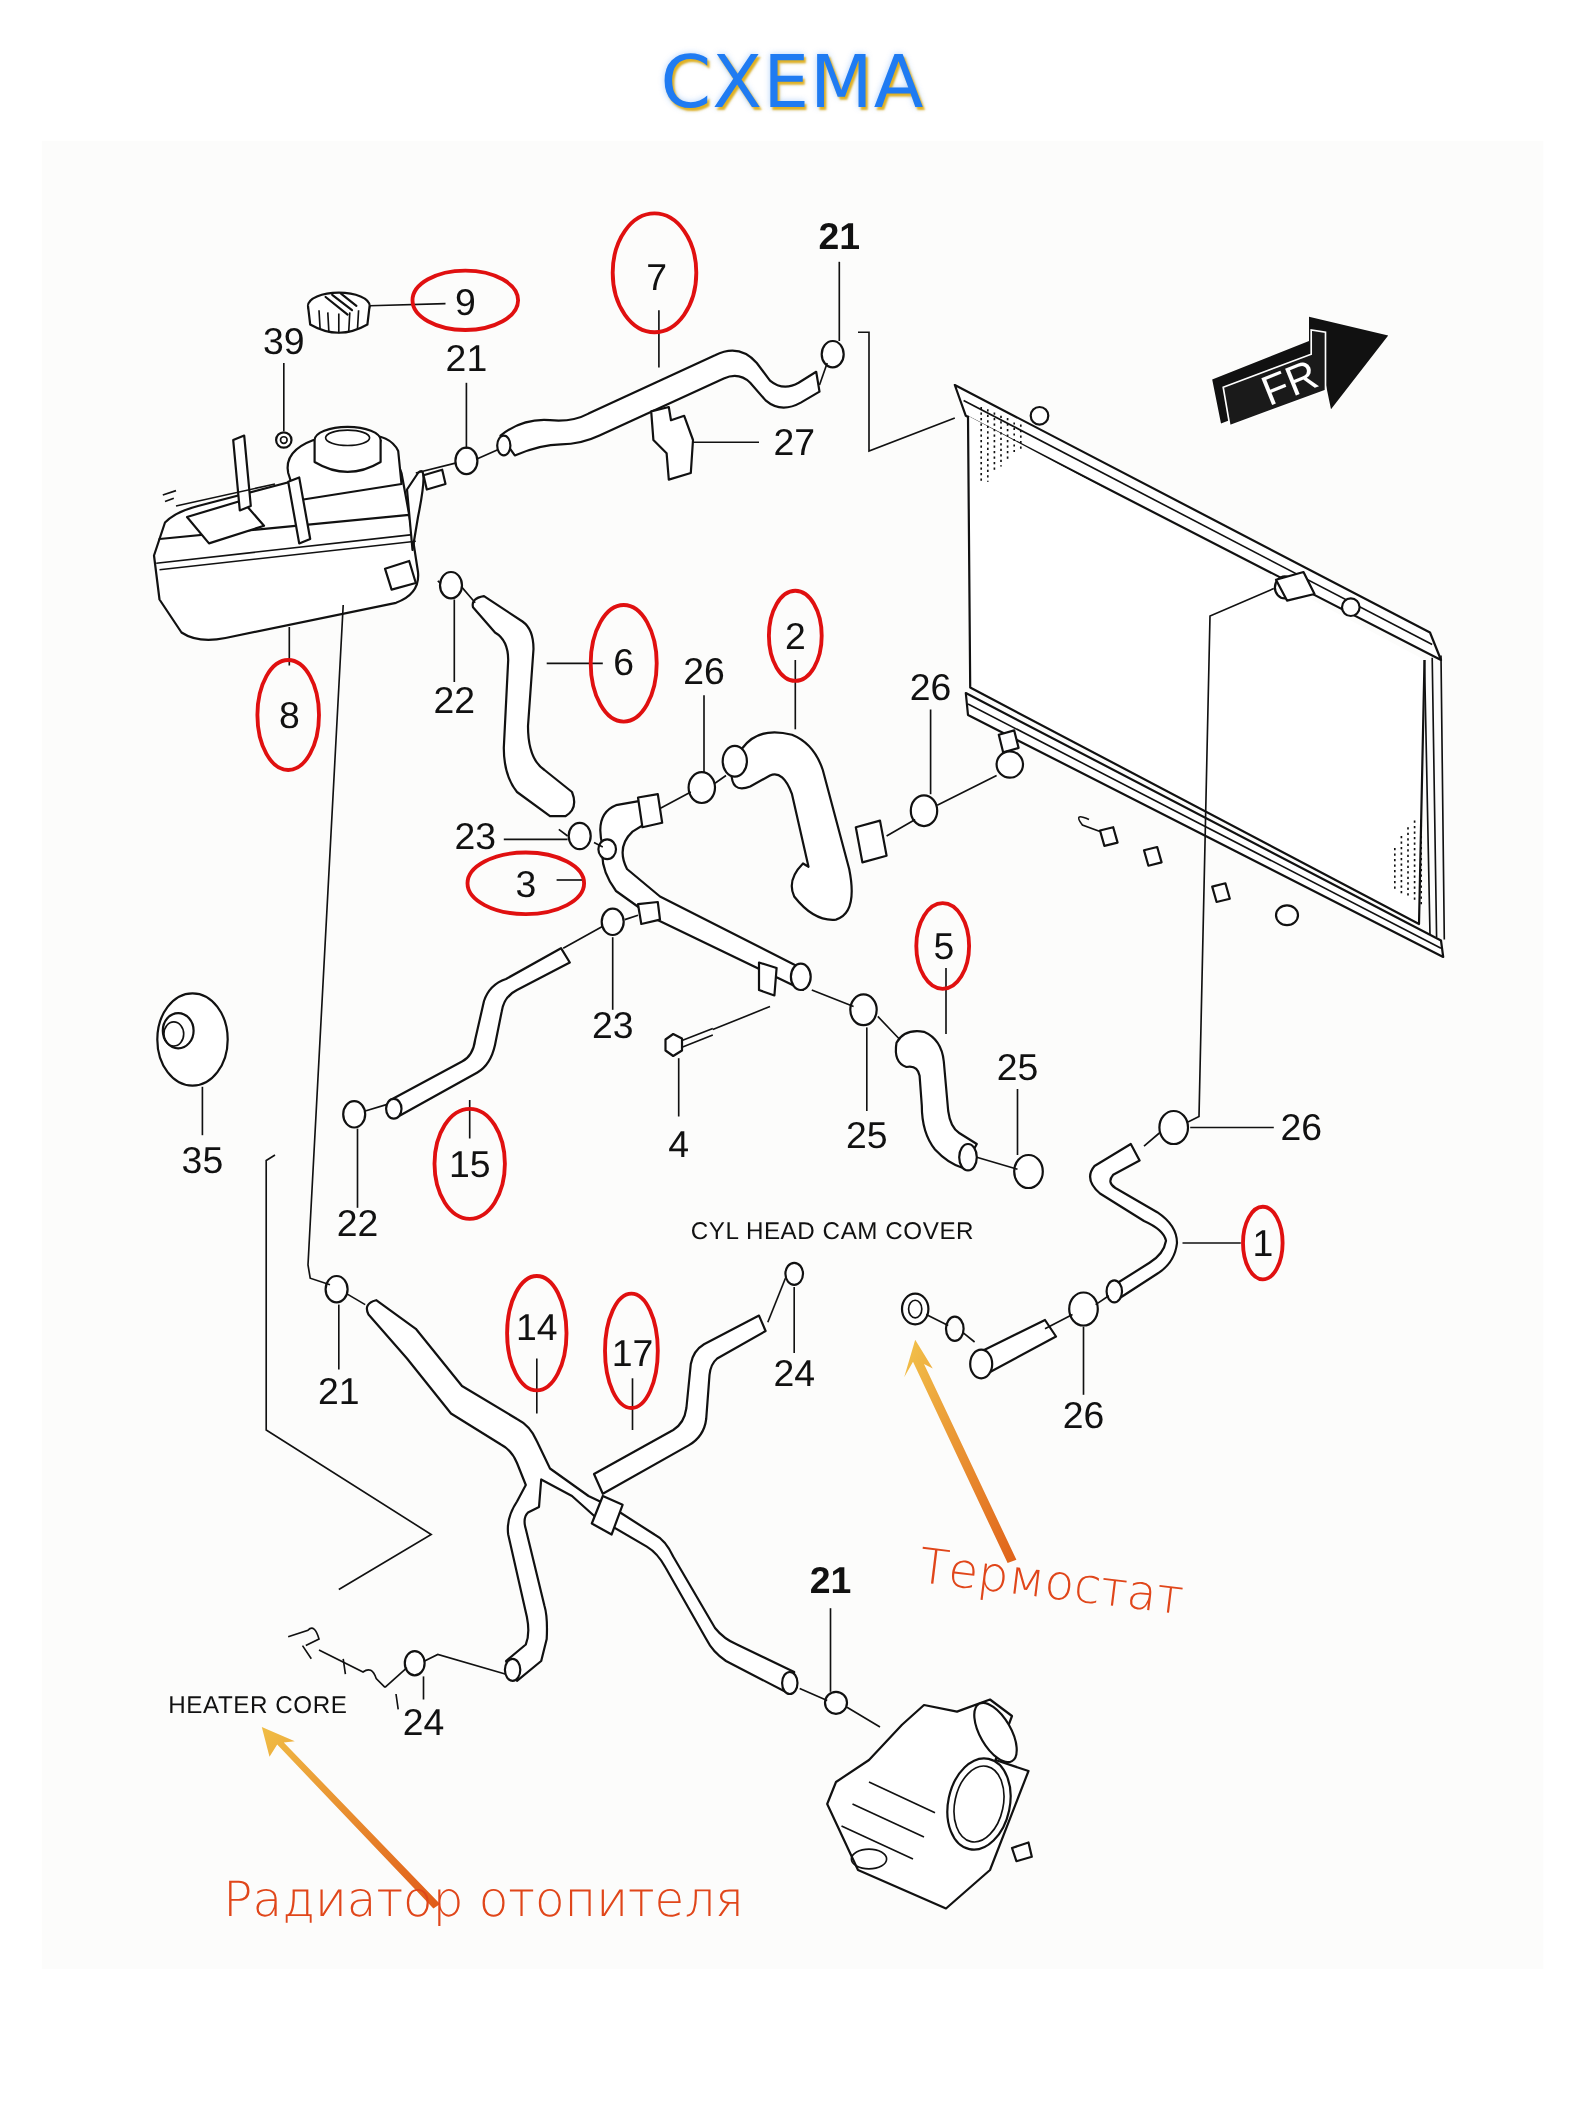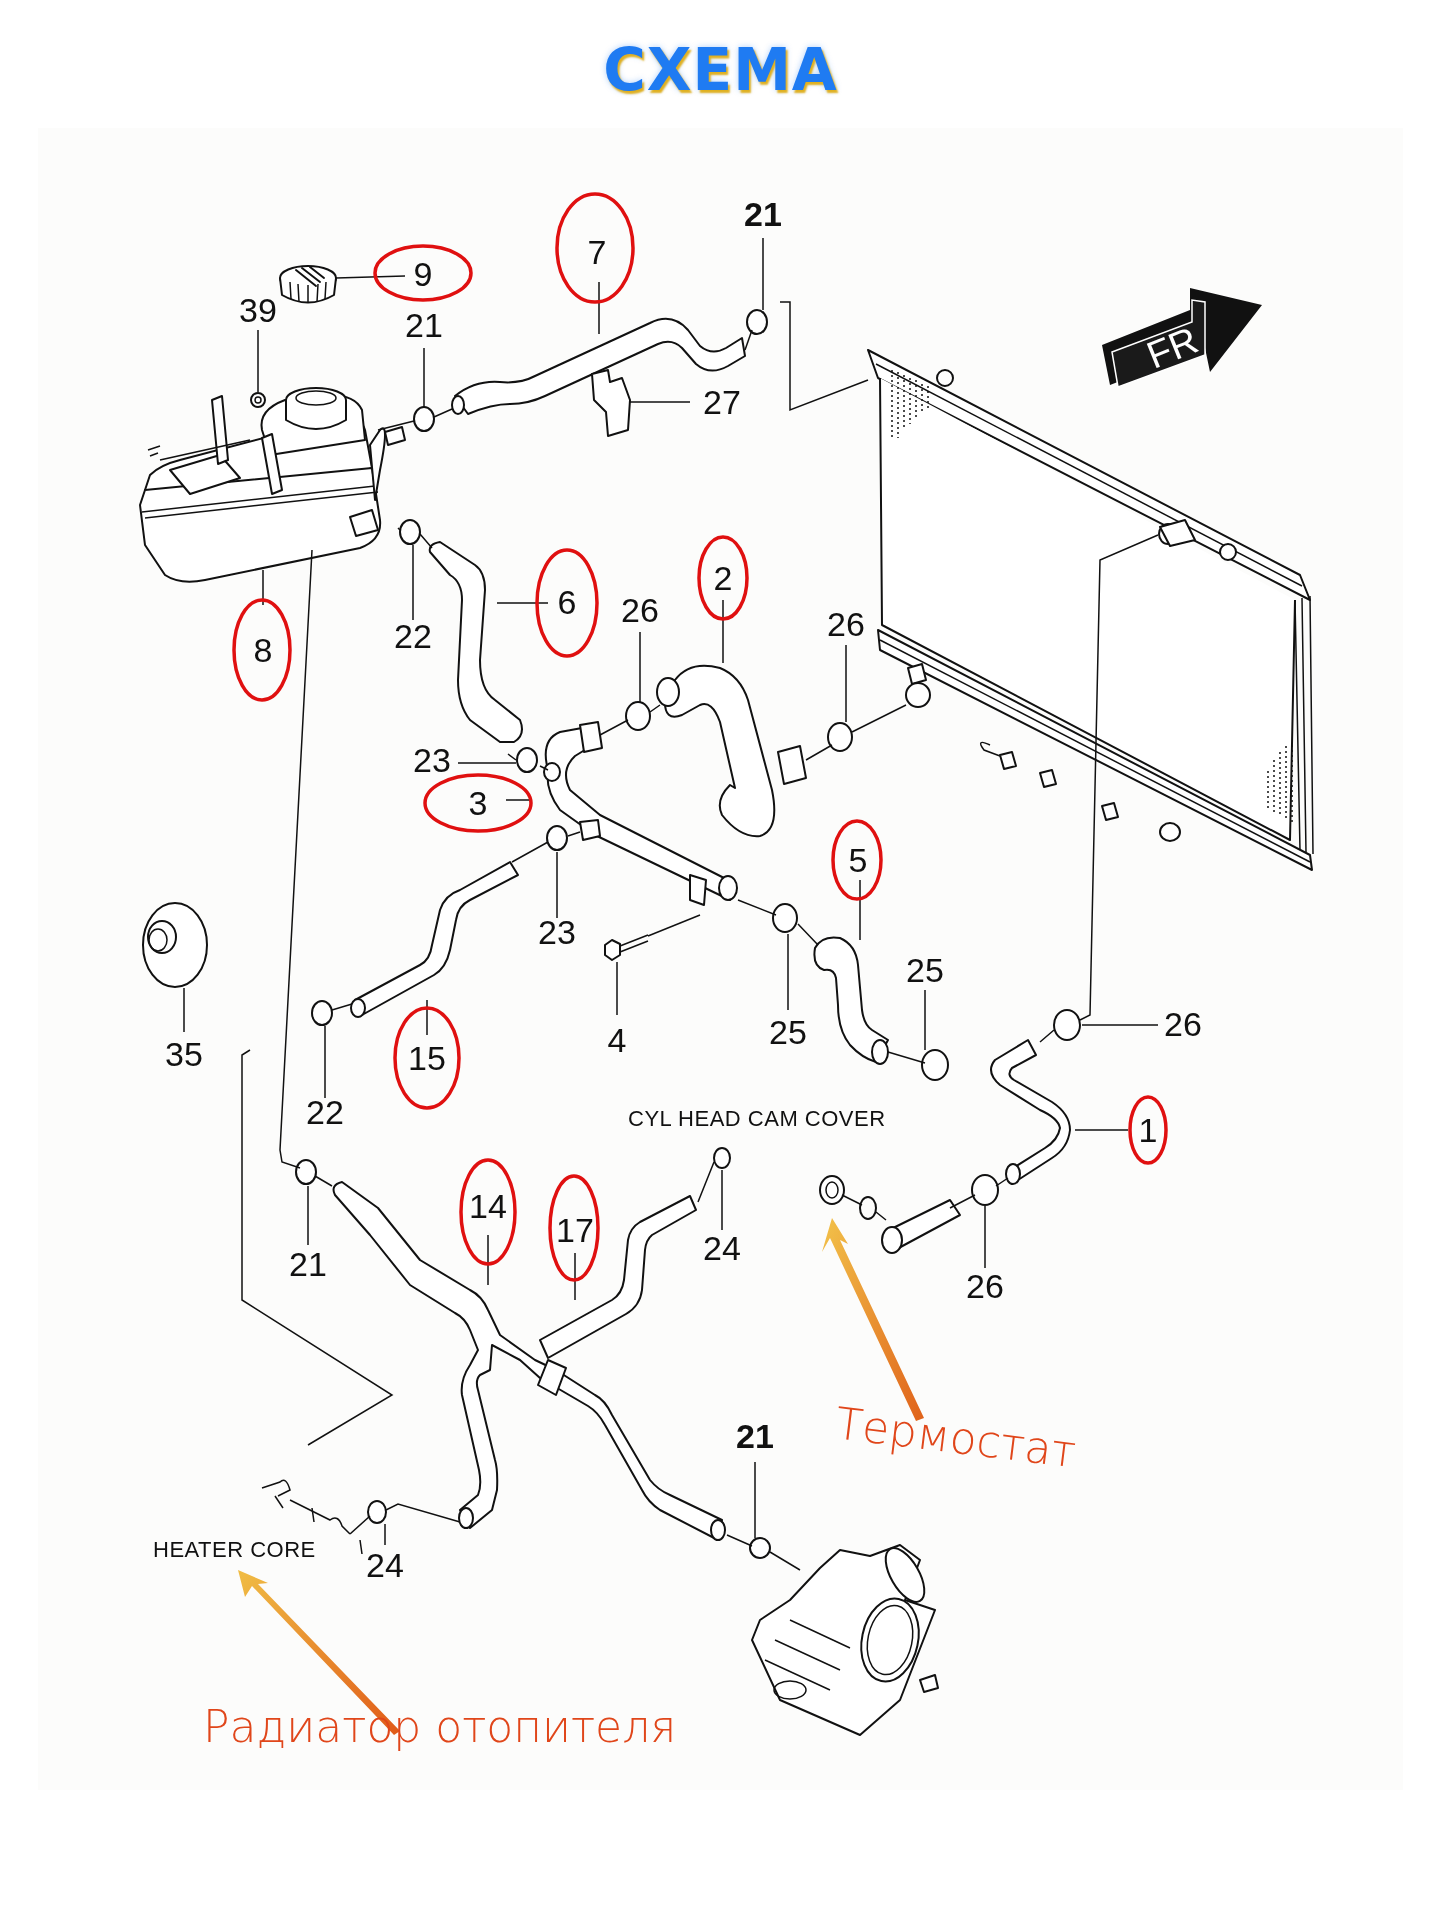--- a/index.html
+++ b/index.html
@@ -1,19 +1,19 @@
 <!DOCTYPE html>
 <html><head>
 <meta charset="utf-8">
 <style>
   html, body { margin: 0; padding: 0; background: #ffffff; }
   body { width: 1441px; height: 1920px; position: relative; overflow: hidden; font-family: "Liberation Sans", sans-serif; }
   .title {
     position: absolute; left: 0; top: 36px; width: 1441px; text-align: center;
-    font-family: "DejaVu Sans", sans-serif; font-size: 58px; font-weight: 700; letter-spacing: 1px;
+    font-family: "DejaVu Sans", sans-serif; font-size: 66px; font-weight: 400; letter-spacing: 1px;
     color: #1f7bf2; text-shadow: 2px 3px 2px #e0b020, 0 0 6px rgba(30,120,240,0.35);
   }
   .panel { position: absolute; left: 38px; top: 128px; width: 1365px; height: 1662px; background: #fcfcfb; }
   svg#diagram { position: absolute; left: 0; top: 0; width: 1441px; height: 1920px; }
   .ln { stroke: #111; stroke-width: 2; fill: none; stroke-linecap: round; stroke-linejoin: round; }
   .thin { stroke: #111; stroke-width: 1.5; fill: none; }
   .hose { stroke: #111; stroke-width: 2; fill: #fff; stroke-linejoin: round; }
   .part { stroke: #111; stroke-width: 2; fill: #fff; stroke-linejoin: round; }
   .callout { font-family: "Liberation Sans", sans-serif; font-size: 34px; fill: #111; }
   .callout.bold { font-weight: 700; }

